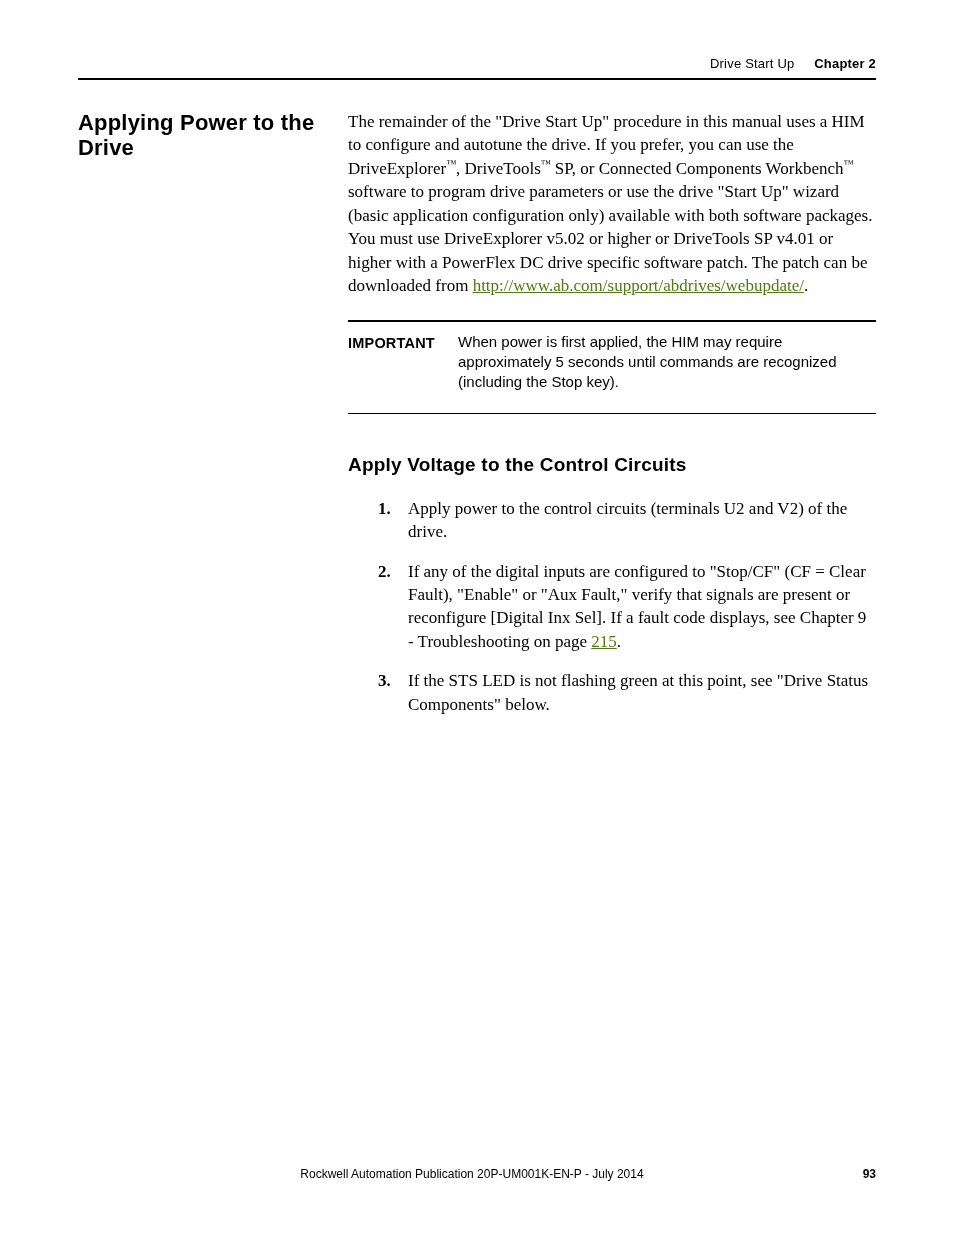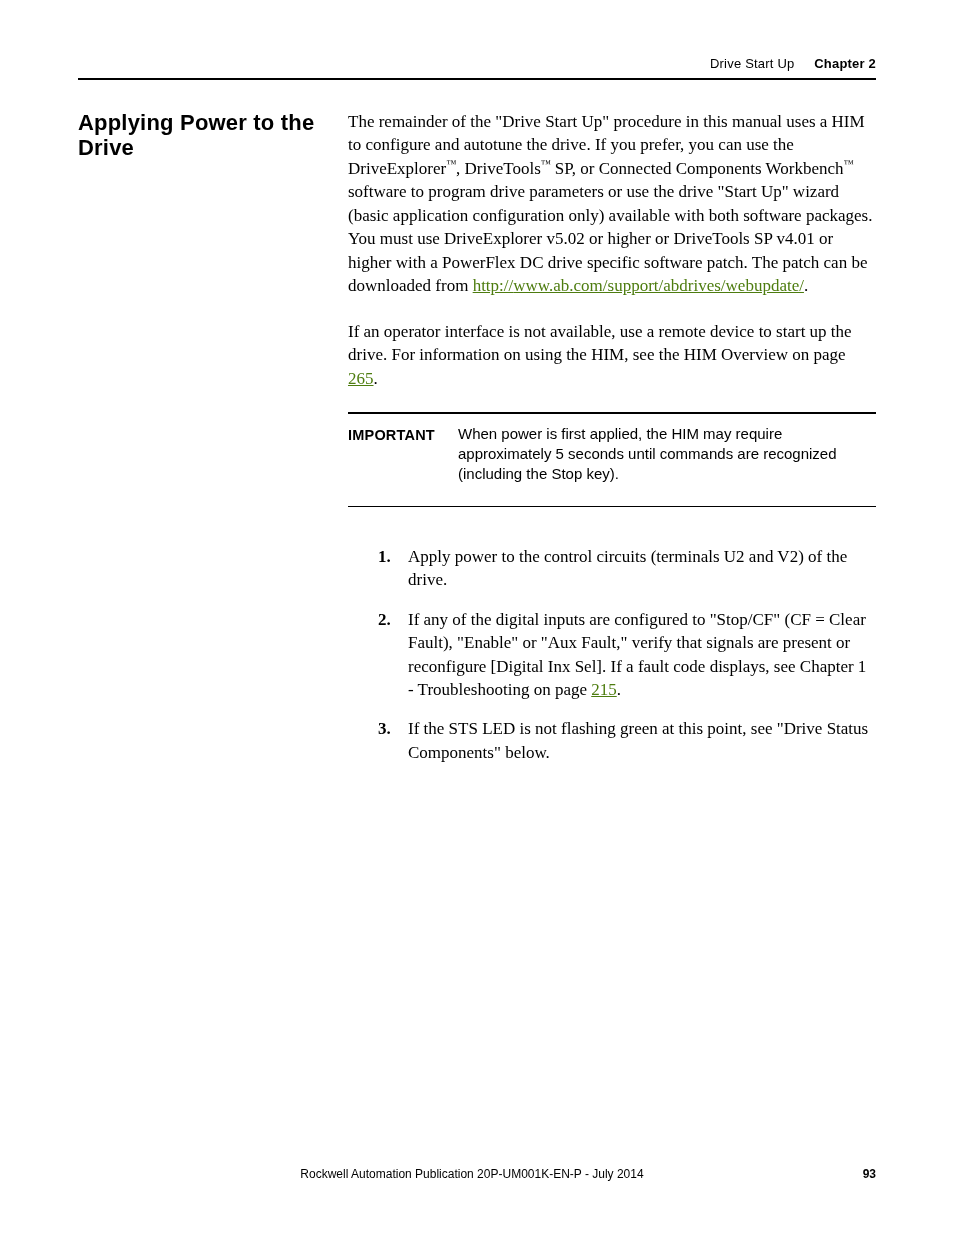--- a/index.html
+++ b/index.html
@@ -137,36 +137,34 @@
   <div class="header-rule"></div>
 
   <div class="sidehead">Applying Power to the Drive</div>
 
   <div class="body">
 
     <p class="para">
       <span>The remainder of the "Drive Start Up" procedure in this manual uses a HIM to configure and autotune the drive. If you prefer, you can use the DriveExplorer</span><span class="tm">™</span><span>, DriveTools</span><span class="tm">™</span><span> SP, or Connected Components Workbench</span><span class="tm">™</span><span> software to program drive parameters or use the drive "Start Up" wizard (basic application configuration only) available with both software packages. You must use DriveExplorer v5.02 or higher or DriveTools SP v4.01 or higher with a PowerFlex DC drive specific software patch. The patch can be downloaded from </span><a href="#" class="link"><span>http://</span><span>www.ab.com/support/abdrives/webupdate/</span></a><span>.</span>
     </p>
 
-    <p class="para">
-      <span>If an operator interface is not available, use a remote device to start up the drive. For information on using the HIM, see the HIM Overview on page </span><a href="#" class="link">265</a><span>.</span>
-    </p>
 
     <div class="important-box">
       <div class="important-label">IMPORTANT</div>
       <div class="important-text">When power is first applied, the HIM may require approximately 5 seconds until commands are recognized (including the Stop key).</div>
     </div>
 
+    <div class="subhead">Apply Voltage to the Control Circuits</div>
 
     <ol class="steps">
       <li>
         <span>Apply power to the control circuits (terminals U2 and V2) of the drive.</span>
       </li>
       <li>
-        <span>If any of the digital inputs are configured to "Stop/CF" (CF = Clear Fault), "Enable" or "Aux Fault," verify that signals are present or reconfigure [Digital Inx Sel]. If a fault code displays, see Chapter 1 - Troubleshooting on page </span><a href="#" class="link">215</a><span>.</span>
+        <span>If any of the digital inputs are configured to "Stop/CF" (CF = Clear Fault), "Enable" or "Aux Fault," verify that signals are present or reconfigure [Digital Inx Sel]. If a fault code displays, see Chapter 9 - Troubleshooting on page </span><a href="#" class="link">215</a><span>.</span>
       </li>
       <li>
         <span>If the STS LED is not flashing green at this point, see "Drive Status Components" below.</span>
       </li>
     </ol>
 
   </div>
 
   <div class="footer">
     <div class="spacer"></div>

